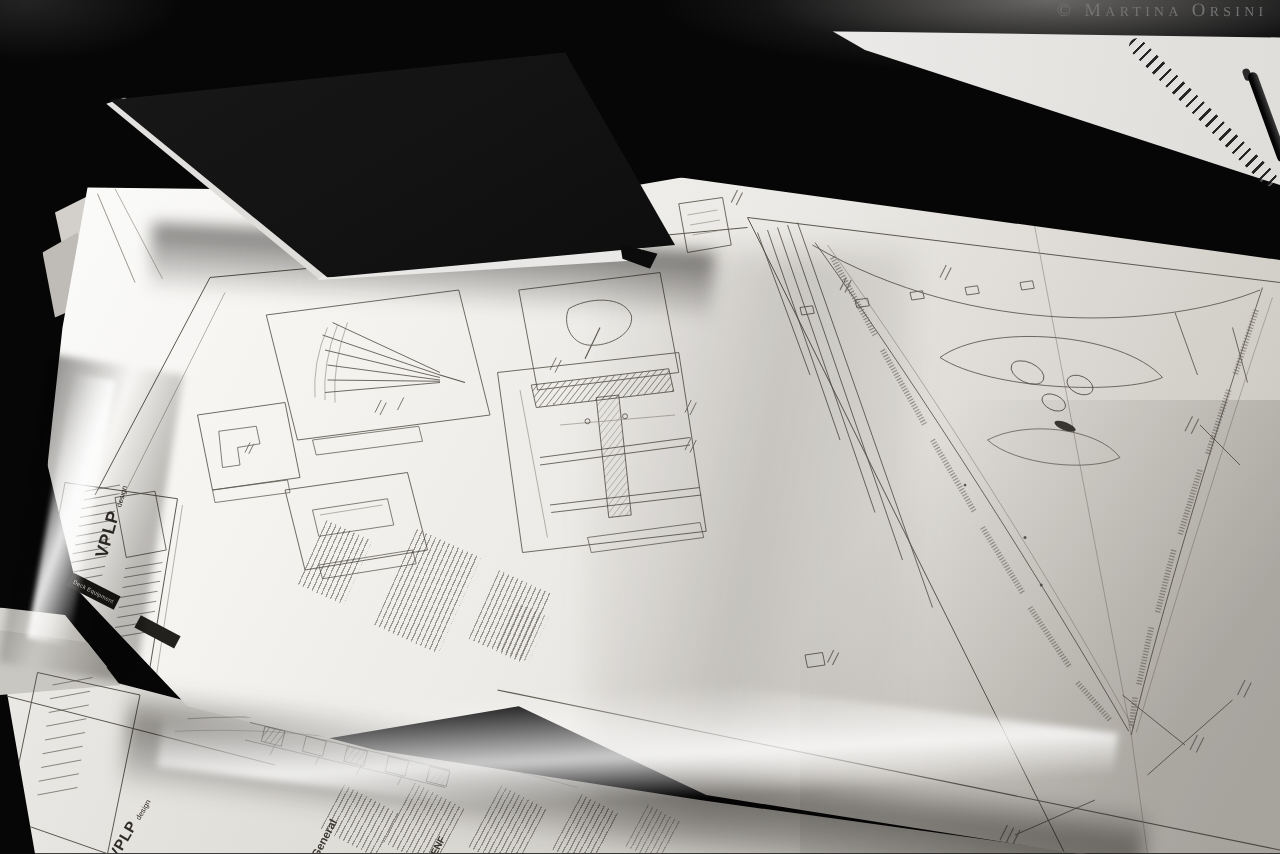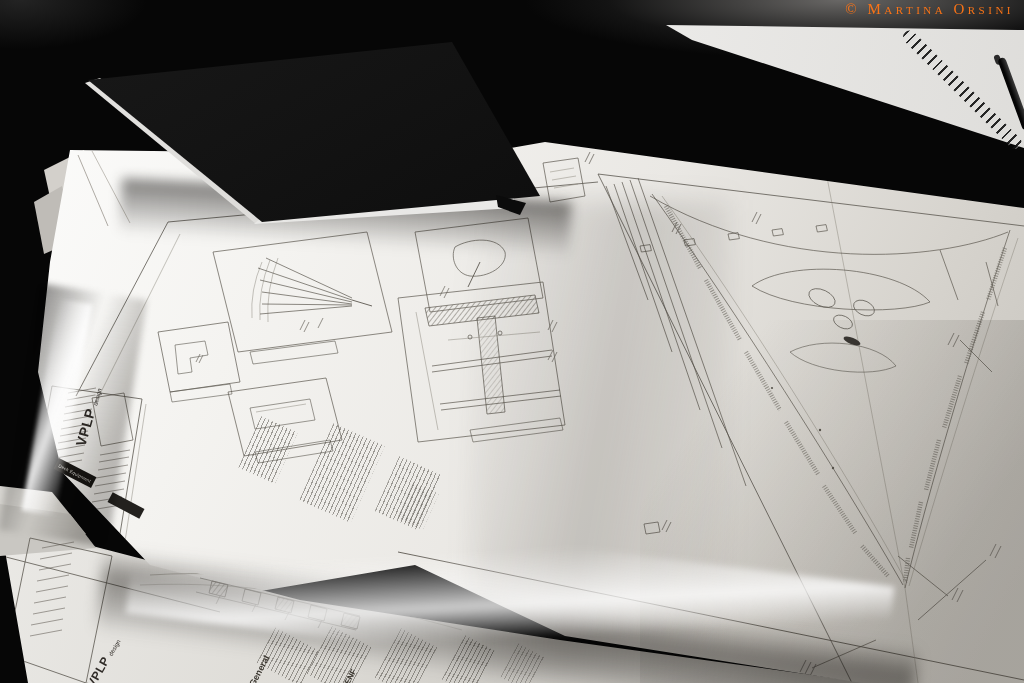--- a/index.html
+++ b/index.html
@@ -58,21 +58,21 @@
     transform-origin:0 50%;transform:rotate(45deg);
     background:repeating-linear-gradient(90deg,rgba(18,18,18,.9) 0 2px,rgba(215,215,215,.35) 2px 3.5px,rgba(0,0,0,0) 3.5px 7.5px);}
   .pen{position:absolute;left:1001px;top:54px;width:76px;height:8px;border-radius:4px;
     transform-origin:0 50%;transform:rotate(70deg);
     background:linear-gradient(to bottom,#3c3c3c,#050505 70%);}
   .pen-tip{position:absolute;left:996px;top:52px;width:10px;height:6px;border-radius:3px;
     transform-origin:0 50%;transform:rotate(70deg);background:#2a2a2a;}
 
   
   .watermark{position:absolute;right:10px;top:1px;font-family:"Liberation Serif",serif;
-    font-variant:small-caps;font-size:15px;letter-spacing:3.5px;font-weight:500;color:#f97316;}
+    font-variant:small-caps;font-size:15px;letter-spacing:3.5px;font-weight:500;color:#737373;}
 
   
   .vplp{position:absolute;color:#2f2b27;font-weight:bold;letter-spacing:.5px;white-space:nowrap;}
   .vplp .sub{font-weight:normal;font-size:6px;letter-spacing:0;}
   .vplp-main{left:88px;top:432px;font-size:14px;transform:rotate(-74deg);transform-origin:left bottom;}
   .vplp-under{left:96px;top:676px;font-size:12px;transform:rotate(-60deg);transform-origin:left bottom;}
   .black-label{position:absolute;left:54px;top:467px;width:42px;height:12px;background:#181613;
     transform:rotate(27deg);display:flex;align-items:center;justify-content:center;overflow:hidden;}
   .black-label span{color:#d8d6d2;font-size:4.5px;letter-spacing:.2px;white-space:nowrap;}
   .black-label2{position:absolute;left:108px;top:500px;width:36px;height:11px;background:#23211e;transform:rotate(28deg);}

